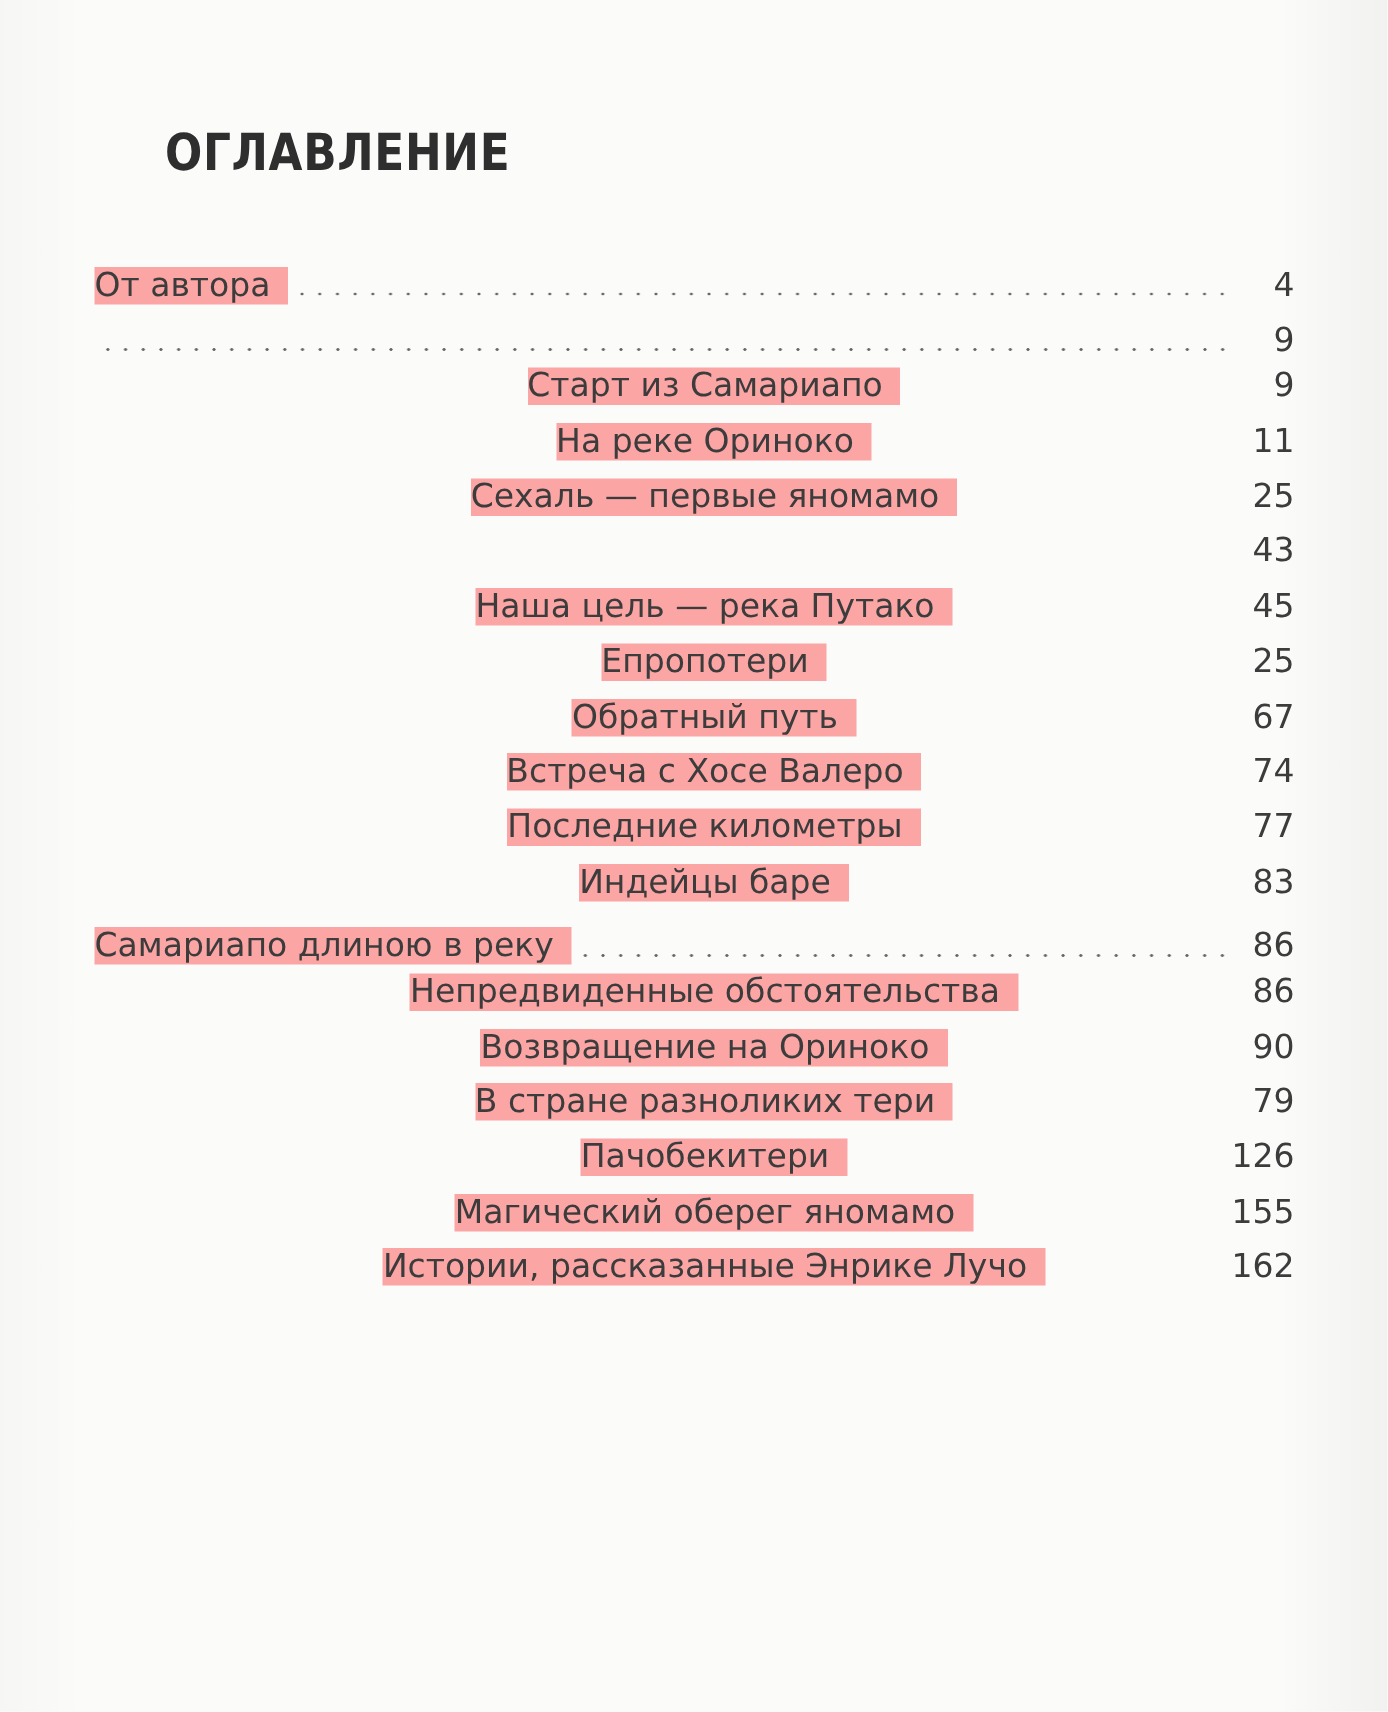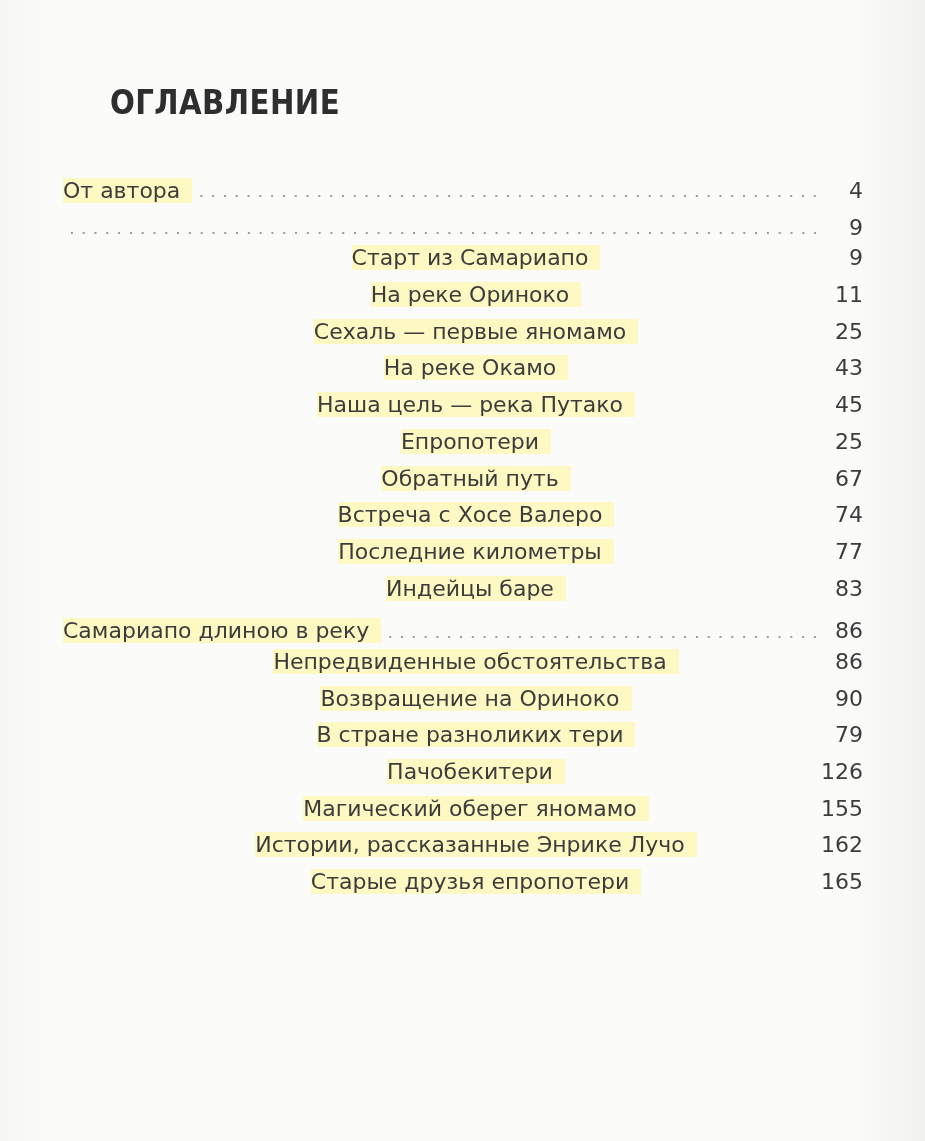--- a/index.html
+++ b/index.html
@@ -37,21 +37,21 @@
     height: 36.7px;
     display: flex;
     align-items: center;
     font-size: 22px;
   }
   .row.sub { padding-left: 26px; flex-direction: column; }
   .label {
     white-space: nowrap;
     color: #3c3c3c;
     padding-right: 12px;
-    background: #fef9c3;
+    background: #fca5a5;
     position: relative; z-index: 1;
   }
   .leader {
     flex: 1;
     height: 2px;
     margin-top: 12px;
     background-image: radial-gradient(circle, #555 0.9px, transparent 1.2px);
     background-size: 11.8px 3px;
     background-repeat: repeat-x;
     background-position: right center;
@@ -92,21 +92,20 @@
       <span class="label">На реке Ориноко</span>
       <span class="leader"></span>
       <span class="page">11</span>
     </div>
   <div class="row sub">
       <span class="label">Сехаль — первые яномамо</span>
       <span class="leader"></span>
       <span class="page">25</span>
     </div>
   <div class="row sub">
-      <span class="label">На реке Окамо</span>
       <span class="leader"></span>
       <span class="page">43</span>
     </div>
   <div class="row sub">
       <span class="label">Наша цель — река Путако</span>
       <span class="leader"></span>
       <span class="page">45</span>
     </div>
   <div class="row sub">
       <span class="label">Епропотери</span>
@@ -161,18 +160,13 @@
   <div class="row sub">
       <span class="label">Магический оберег яномамо</span>
       <span class="leader"></span>
       <span class="page">155</span>
     </div>
   <div class="row sub">
       <span class="label">Истории, рассказанные Энрике Лучо</span>
       <span class="leader"></span>
       <span class="page">162</span>
     </div>
-  <div class="row sub">
-      <span class="label">Старые друзья епропотери</span>
-      <span class="leader"></span>
-      <span class="page">165</span>
-    </div>
 </div>
 
 </body></html>

